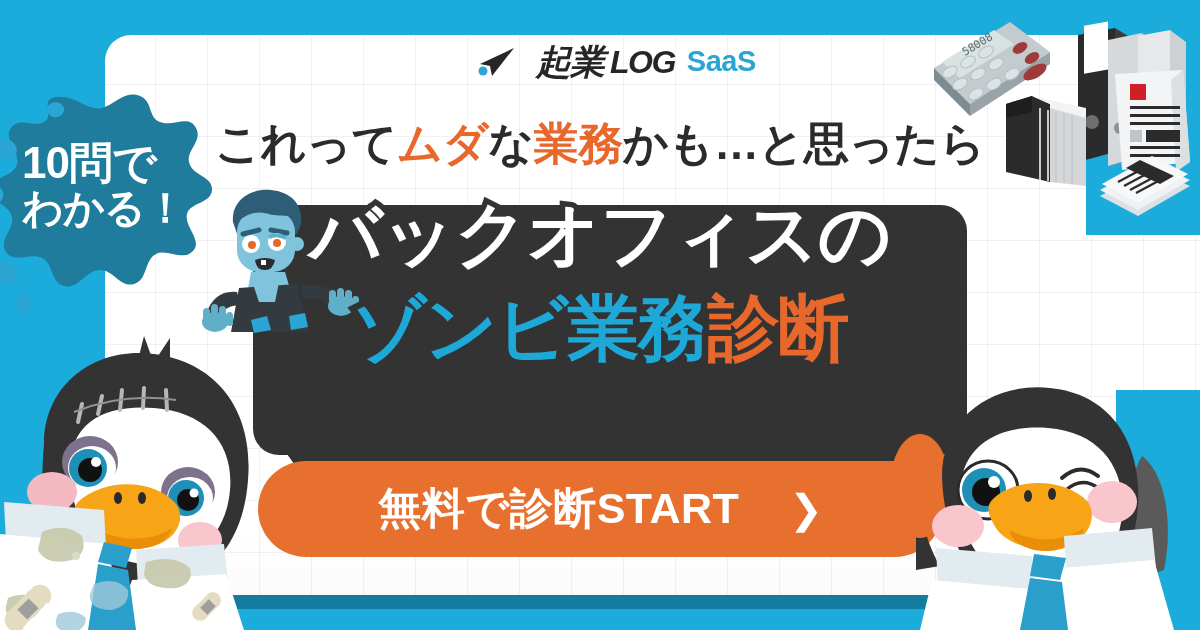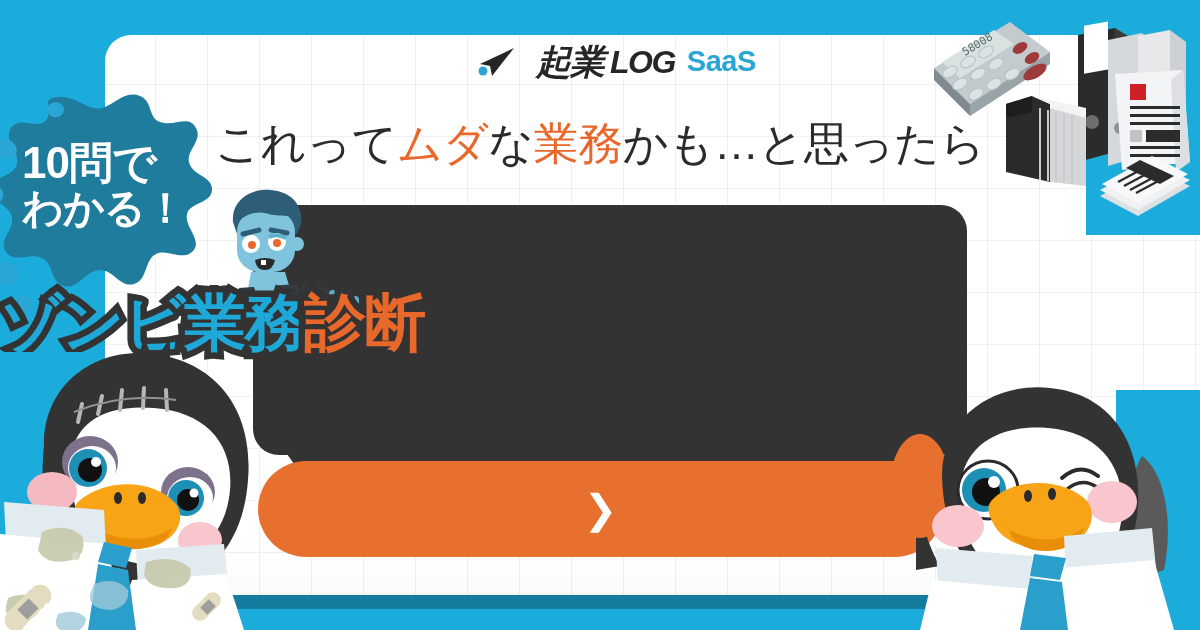--- a/index.html
+++ b/index.html
@@ -46,21 +46,21 @@
   }
   .logo-saas{
     font-family:"Liberation Sans",sans-serif;font-weight:bold;font-size:29px;
     color:#2BA6D4;line-height:1;margin-left:6px;letter-spacing:-.5px;text-align:right;
   }
 
   
   .headline{
     position:absolute;left:0;top:114px;width:1200px;text-align:center;
     font-family:"Liberation Sans","DejaVu Sans",sans-serif;
-    font-weight:normal;font-size:45px;color:#2B2B2B;letter-spacing:-.5px;white-space:nowrap;
+    font-weight:bold;font-size:45px;color:#2B2B2B;letter-spacing:-.5px;white-space:nowrap;
   }
   .headline .hl{color:#E8682C;}
 
   
   .splat{position:absolute;left:-10px;top:90px;width:250px;height:230px;}
   .badge-text{
     position:absolute;left:22px;top:140px;width:190px;text-align:left;
     color:#fff;font-weight:bold;line-height:1.06;
     font-family:"Liberation Sans","DejaVu Sans",sans-serif;
     text-shadow:0 0 1px rgba(0,0,0,.08);
@@ -80,23 +80,23 @@
 
   
   .title1{
     position:absolute;left:0;top:198px;width:1200px;text-align:center;
     font-family:"Liberation Sans","DejaVu Sans",sans-serif;
     font-weight:bold;font-size:72px;color:#FFFFFF;line-height:1;
     letter-spacing:-1px;white-space:nowrap;
     -webkit-text-stroke:11px #333333;paint-order:stroke fill;
   }
   .title2{
-    position:absolute;left:0;top:292px;width:1200px;text-align:left;
-    font-family:"Liberation Sans","DejaVu Sans",sans-serif;
-    font-weight:bold;font-size:62px;line-height:1;
+    position:absolute;left:0;top:292px;width:1200px;text-align:center;
+    font-family:"Liberation Sans","DejaVu Sans",sans-serif;
+    font-weight:bold;font-size:72px;line-height:1;
     letter-spacing:-2px;white-space:nowrap;
     -webkit-text-stroke:13px #333333;paint-order:stroke fill;
   }
   .t2-blue{color:#1EA8D8;}
   .t2-orange{color:#E8682C;}
 
   
   .cta{
     position:absolute;left:258px;top:461px;width:685px;height:96px;
     background:#E8702F;border-radius:48px;
@@ -300,26 +300,28 @@
         <rect x="147" y="108" width="7" height="14" rx="3.5"></rect>
       </g>
 
       <g fill="#2BA6D4">
         <path d="M46 132 l16 -4 l4 14 l-17 3 Z"></path>
         <path d="M84 128 l16 -3 l3 14 l-17 3 Z"></path>
       </g>
     </svg>
   </div>
 
+  <div class="title1">バックオフィスの</div>
 
   <div class="title2">
     <span class="t2-blue">ゾンビ業務</span><span class="t2-orange">診断</span>
   </div>
 
   <div class="cta">
+    <span class="cta-label">無料で診断START</span>
     <span class="cta-chev">❯</span>
   </div>
 
   <div class="ill penguin-left">
     <svg width="300" height="278" viewBox="0 0 300 278">
 
       <rect x="0" y="0" width="118" height="150" fill="#1BACDC"></rect>
       <rect x="0" y="0" width="100" height="278" fill="#1BACDC"></rect>
 
       <path d="M58 92 C58 30 112 -6 168 2 C230 10 268 58 262 128 C258 186 228 226 176 240

